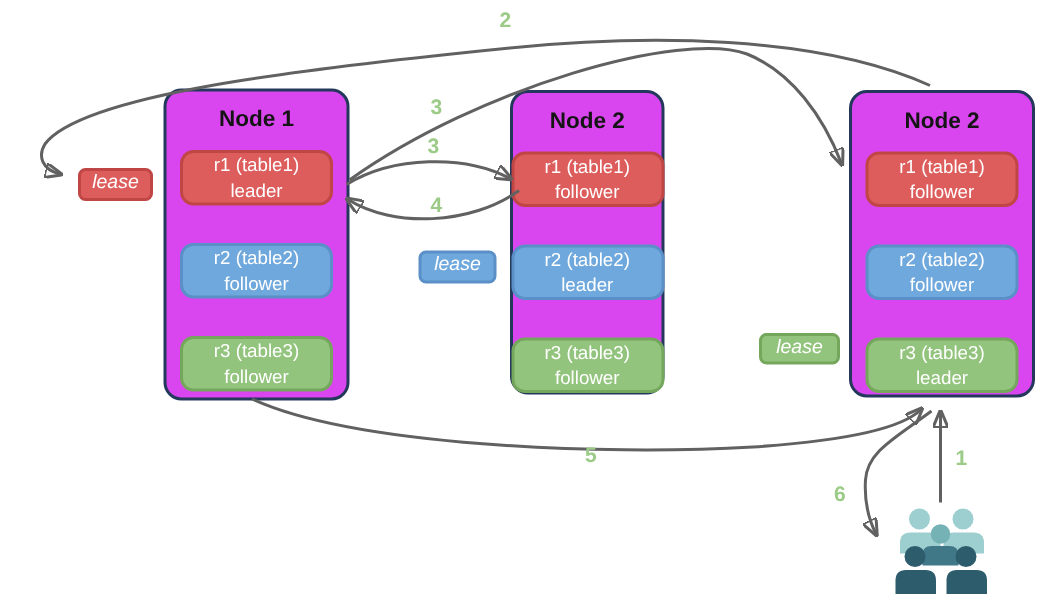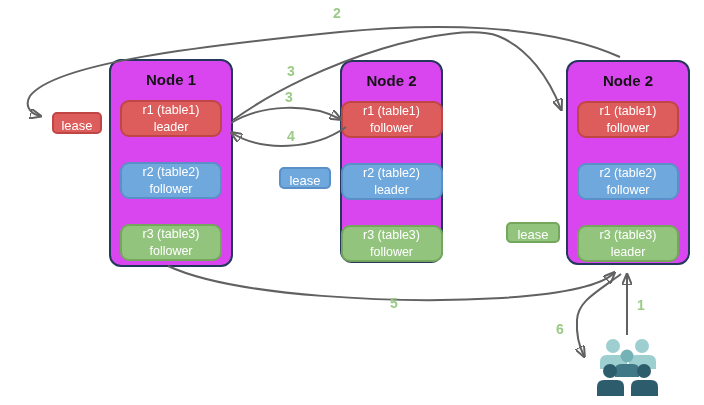--- a/index.html
+++ b/index.html
@@ -15,21 +15,21 @@
     box-sizing:border-box;z-index:1;display:flex;flex-direction:column;align-items:center;
   }
   .node-title{font-size:15px;font-weight:bold;color:#141414;margin-top:10px;margin-bottom:11px;line-height:18px;}
   .replica{
     width:102px;height:45px;border-radius:9px;border:2px solid;box-sizing:border-box;
     display:flex;flex-direction:column;align-items:center;justify-content:center;
     color:#fff;font-size:12.5px;line-height:1.32;margin-bottom:25px;text-align:center;
   }
   .lease{
     position:absolute;z-index:3;border:2px solid;border-radius:5px;box-sizing:border-box;
-    color:#fff;font-size:13px;display:flex;align-items:flex-end;justify-content:center;line-height:1;
+    color:#fff;font-size:13px;display:flex;align-items:flex-start;justify-content:center;line-height:1;font-style:italic;
   }
   .step{
     position:absolute;z-index:3;font-size:14px;font-weight:bold;color:#9bcb87;line-height:1;
   }
   .users{position:absolute;left:0;top:0;z-index:1;}
 </style>
 </head>
 <body>
 
 <div class="canvas">

